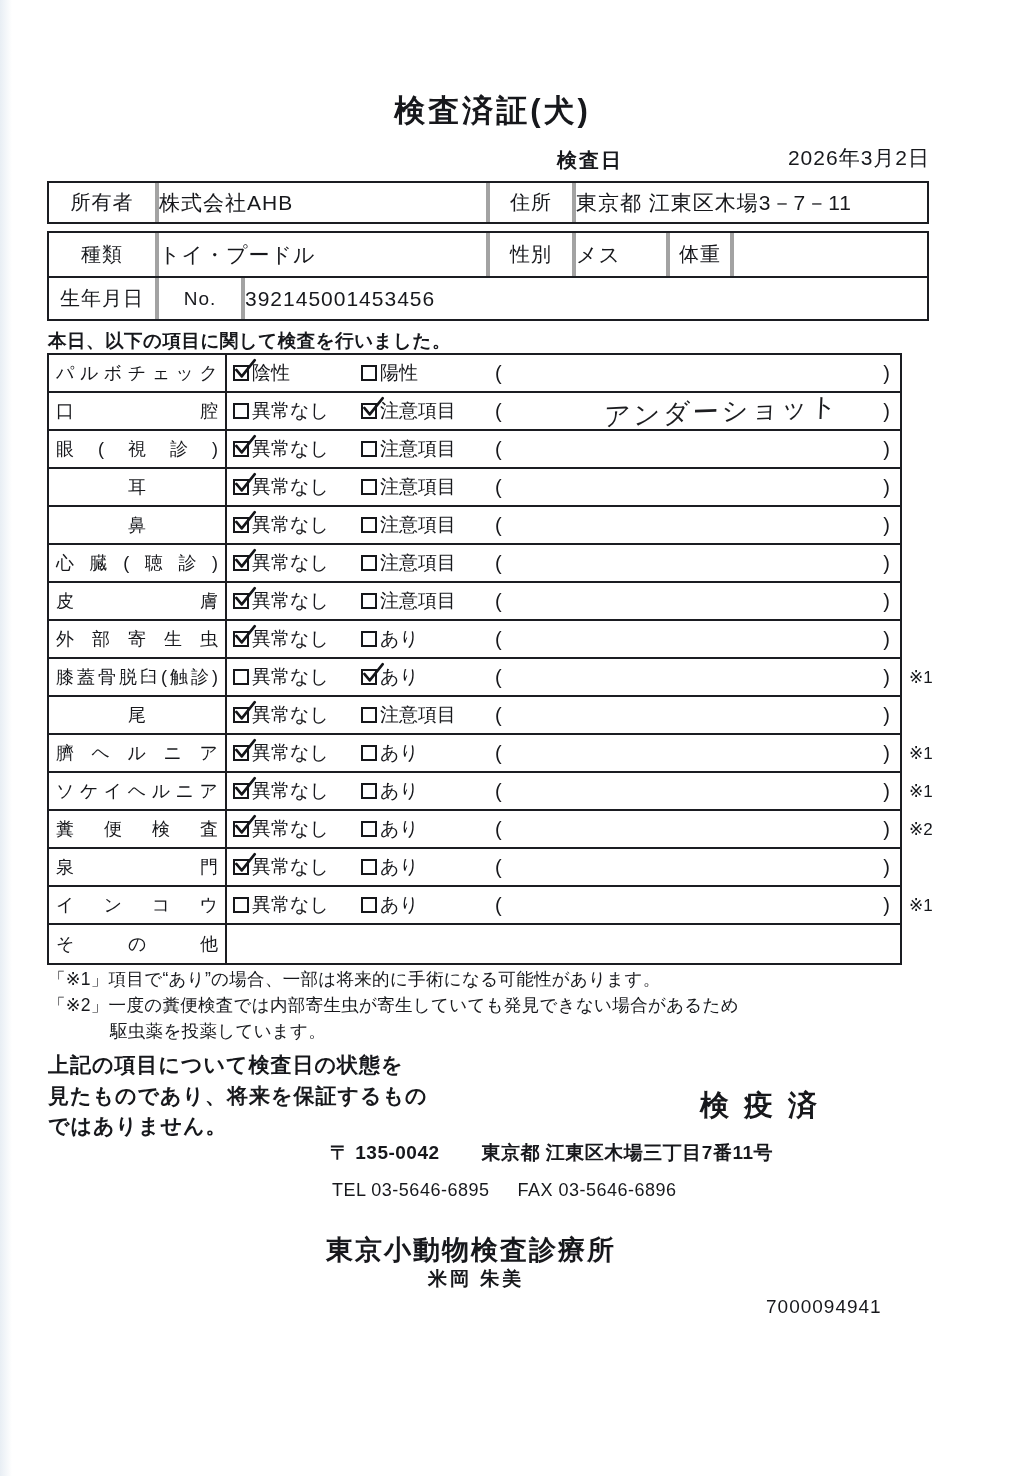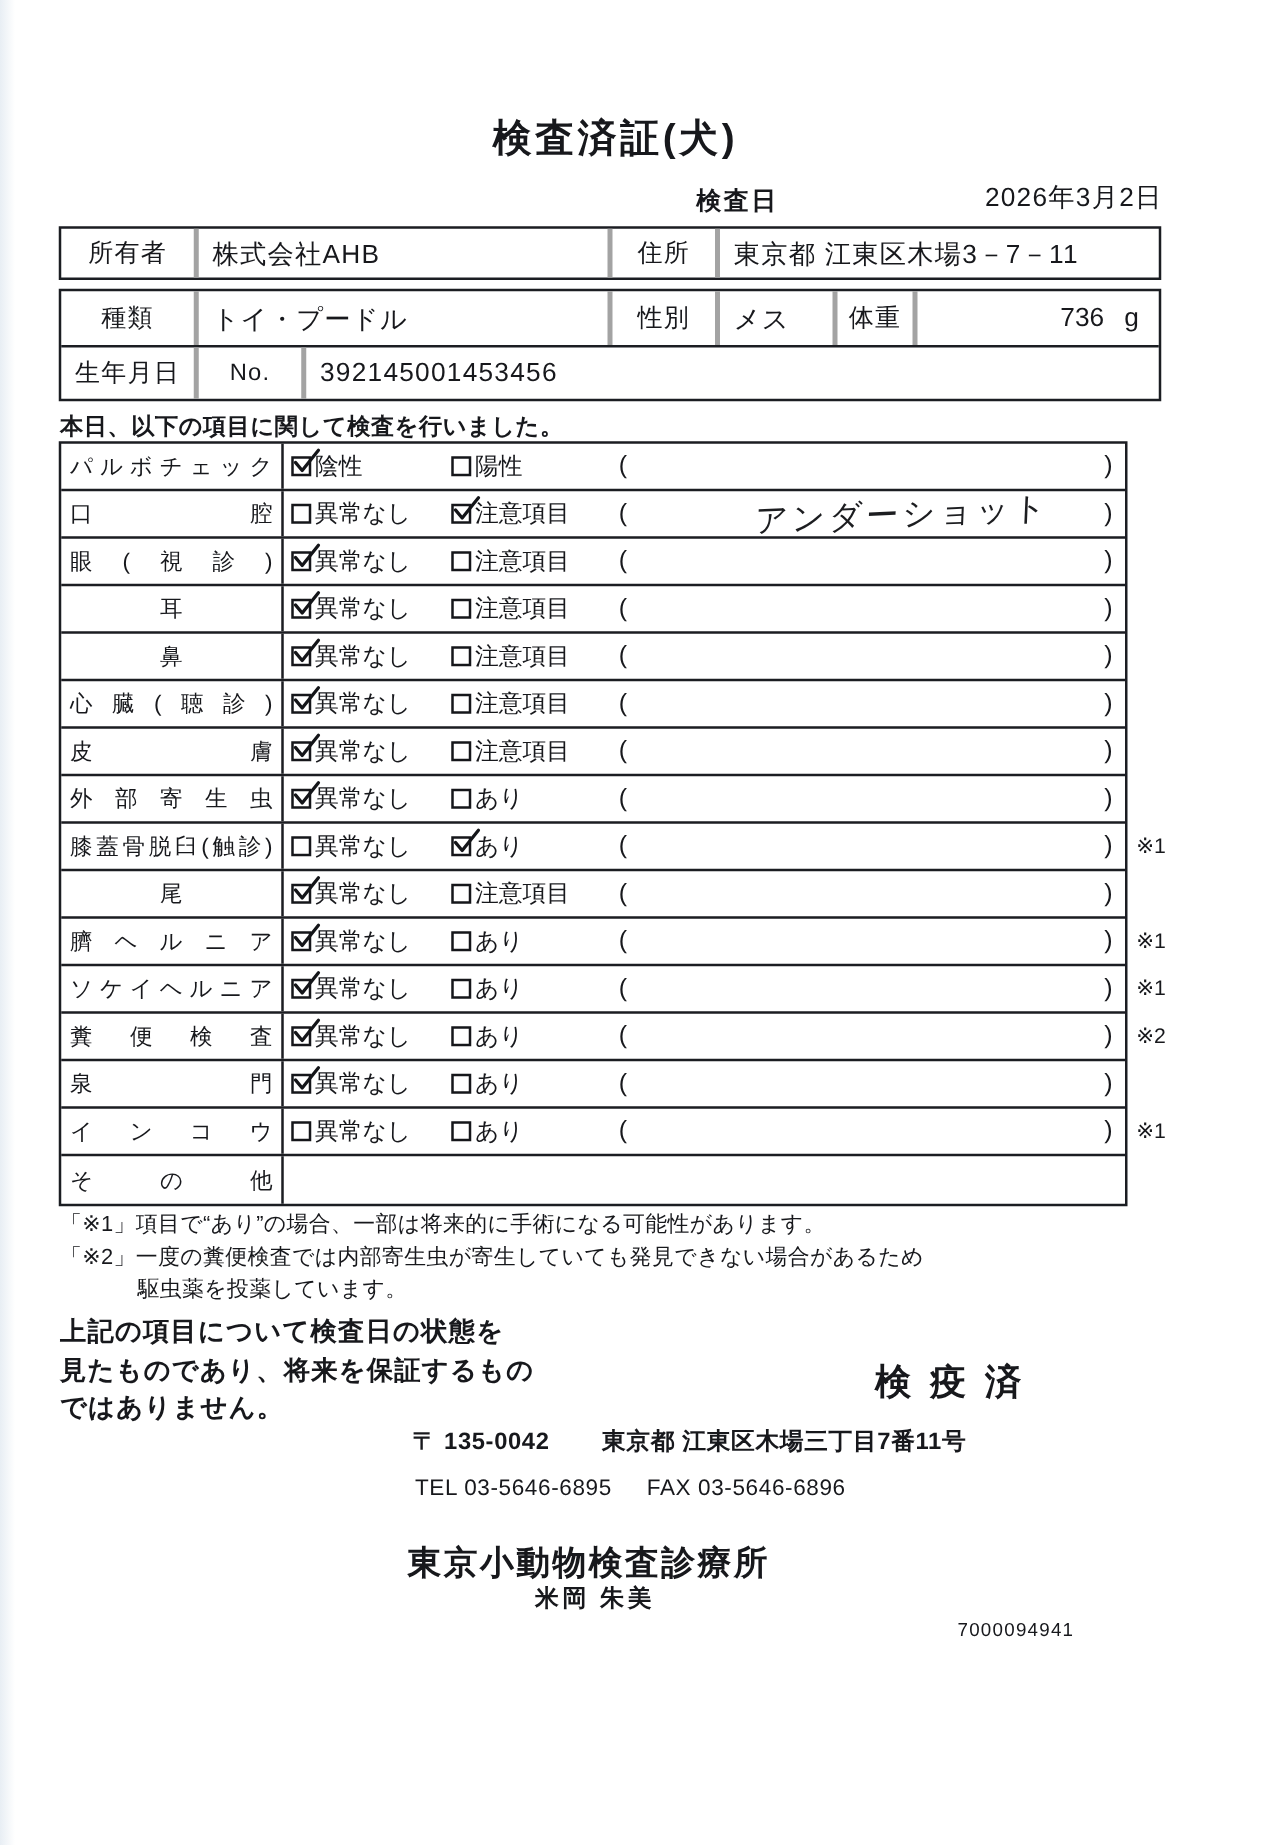--- a/index.html
+++ b/index.html
@@ -20,21 +20,21 @@
   
   .title { top:90px; left:0; width:985px; text-align:center;
            font-size:31px; font-weight:700; letter-spacing:3px; }
   .insp-label { top:147px; left:557px; font-size:20px; font-weight:600; letter-spacing:2px; }
   .insp-value { top:144px; right:81px; font-size:21px; font-weight:500; letter-spacing:1px; }
 
   
   .htable { display:flex; border:2px solid #1b1d22; background:#fff; }
   .cell { display:flex; align-items:center; font-size:21px; }
   .cell.lab { justify-content:center; font-size:20px; letter-spacing:1px; }
-  .cell.val { padding-left:11px; letter-spacing:1px; }
+  .cell.val { letter-spacing:1px; }
   .bR { border-right:4px solid #a3a3a3; }
 
   .owner-table { top:181px; left:47px; width:882px; height:43px; }
   .pet-table   { top:231px; left:47px; width:882px; }
   .pt-row { display:flex; height:43px; }
   .pt-row + .pt-row { border-top:2px solid #1b1d22; }
 
   .w-lab1 { width:110px; } .w-val1 { width:331px; } .w-lab2 { width:86px; }
   .w-sex  { width:94px; }  .w-wlab { width:64px; }  .w-rest { flex:1; }
   .weight-cell { justify-content:flex-end; padding-right:16px; gap:16px; }
@@ -69,21 +69,21 @@
   .footnotes { top:966px; left:48px; font-size:17.5px; font-weight:500; line-height:26px; letter-spacing:0.3px; }
   .fn-indent { margin-left:62px; }
   .statement { top:1050px; left:48px; font-size:21px; font-weight:700; line-height:30.5px; letter-spacing:1px;font-family:Liberation Serif, serif; }
   .quarantine { top:1086px; left:700px; font-size:29px; font-weight:600; letter-spacing:15px; }
 
   
   .addr-line { top:1140px; left:330px; display:flex; gap:42px; font-size:19px; font-weight:600; letter-spacing:0.5px; }
   .tel-line  { top:1180px; left:332px; display:flex; gap:28px; font-size:18px; font-weight:500; letter-spacing:0.5px; }
   .clinic-name { top:1232px; left:326px; font-size:27px; font-weight:700; letter-spacing:2px; }
   .vet-name    { top:1266px; left:428px; font-size:19px; font-weight:600; letter-spacing:3px; }
-  .serial      { top:1296px; left:766px; font-size:15px; font-weight:500; letter-spacing:1px; }
+  .serial      { top:1296px; left:766px; font-size:19px; font-weight:500; letter-spacing:1px; }
 </style>
 </head>
 <body>
 
 <div class="abs title">検査済証(犬)</div>
 
 <div class="abs insp-label">検査日</div>
 <div class="abs insp-value">2026年3月2日</div>
 
 <div class="abs htable owner-table">
@@ -93,24 +93,20 @@
   <div class="cell val w-rest">東京都 江東区木場3－7－11</div>
 </div>
 
 <div class="abs htable pet-table" style="flex-direction:column;">
   <div class="pt-row">
     <div class="cell lab bR w-lab1">種類</div>
     <div class="cell val bR w-val1">トイ・プードル</div>
     <div class="cell lab bR w-lab2">性別</div>
     <div class="cell val bR w-sex">メス</div>
     <div class="cell lab bR w-wlab">体重</div>
-    <div class="cell w-rest weight-cell">
-      <span>736</span>
-      <span>g</span>
-    </div>
   </div>
   <div class="pt-row">
     <div class="cell lab bR w-lab1">生年月日</div>
     <div class="cell lab bR w-lab2" style="font-size:19px;">No.</div>
     <div class="cell val w-rest">392145001453456</div>
   </div>
 </div>
 
 <div class="abs intro">本日、以下の項目に関して検査を行いました。</div>
 

